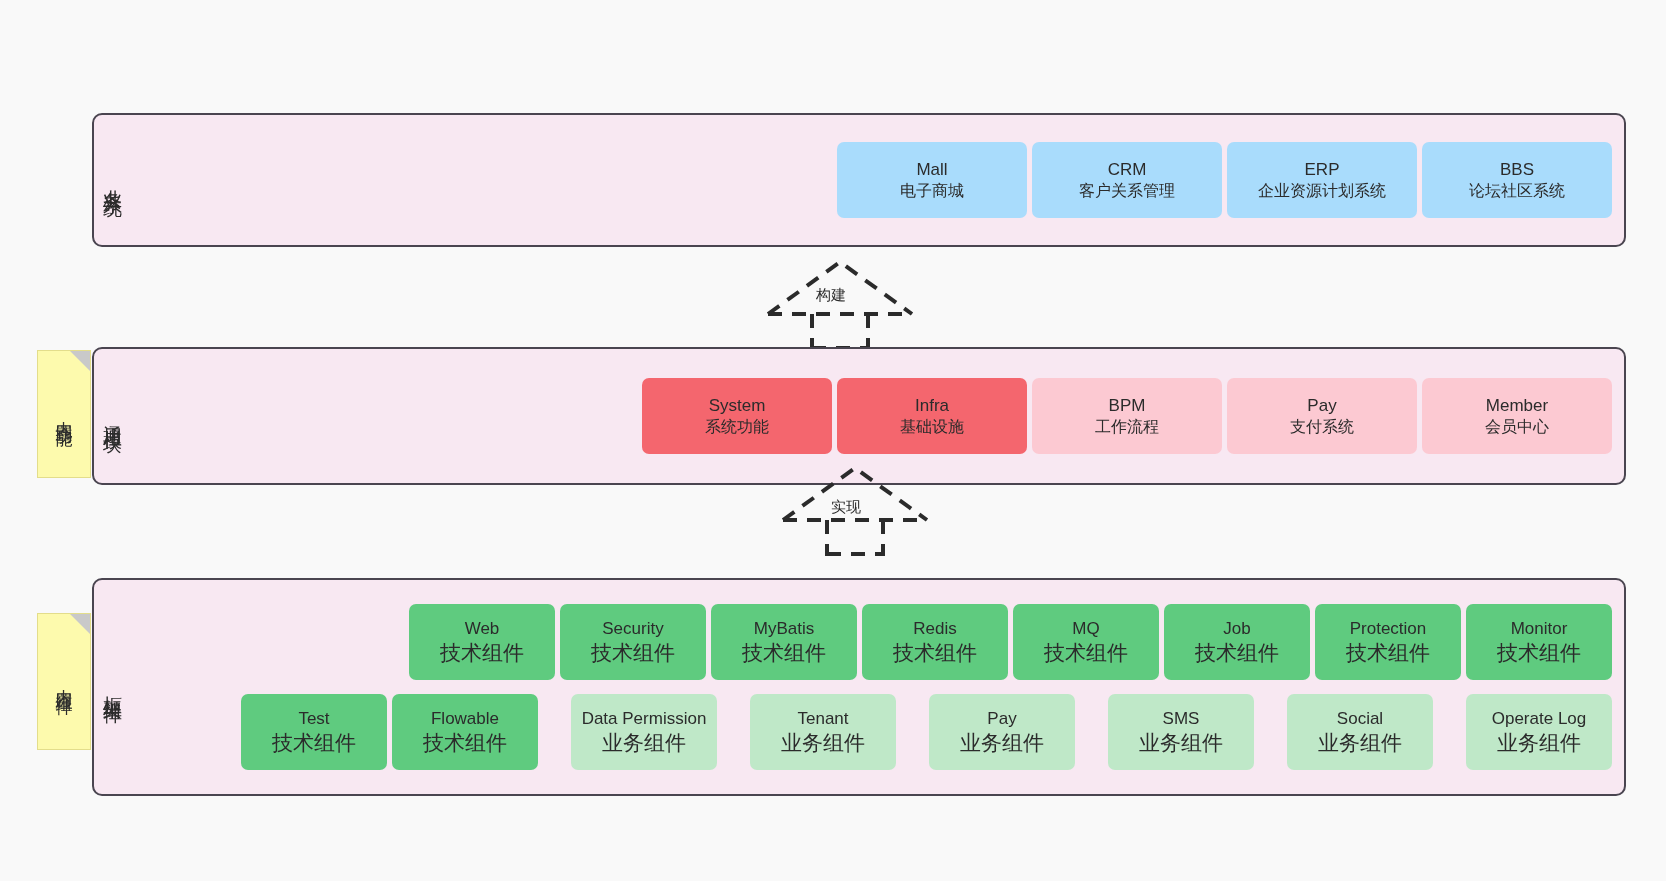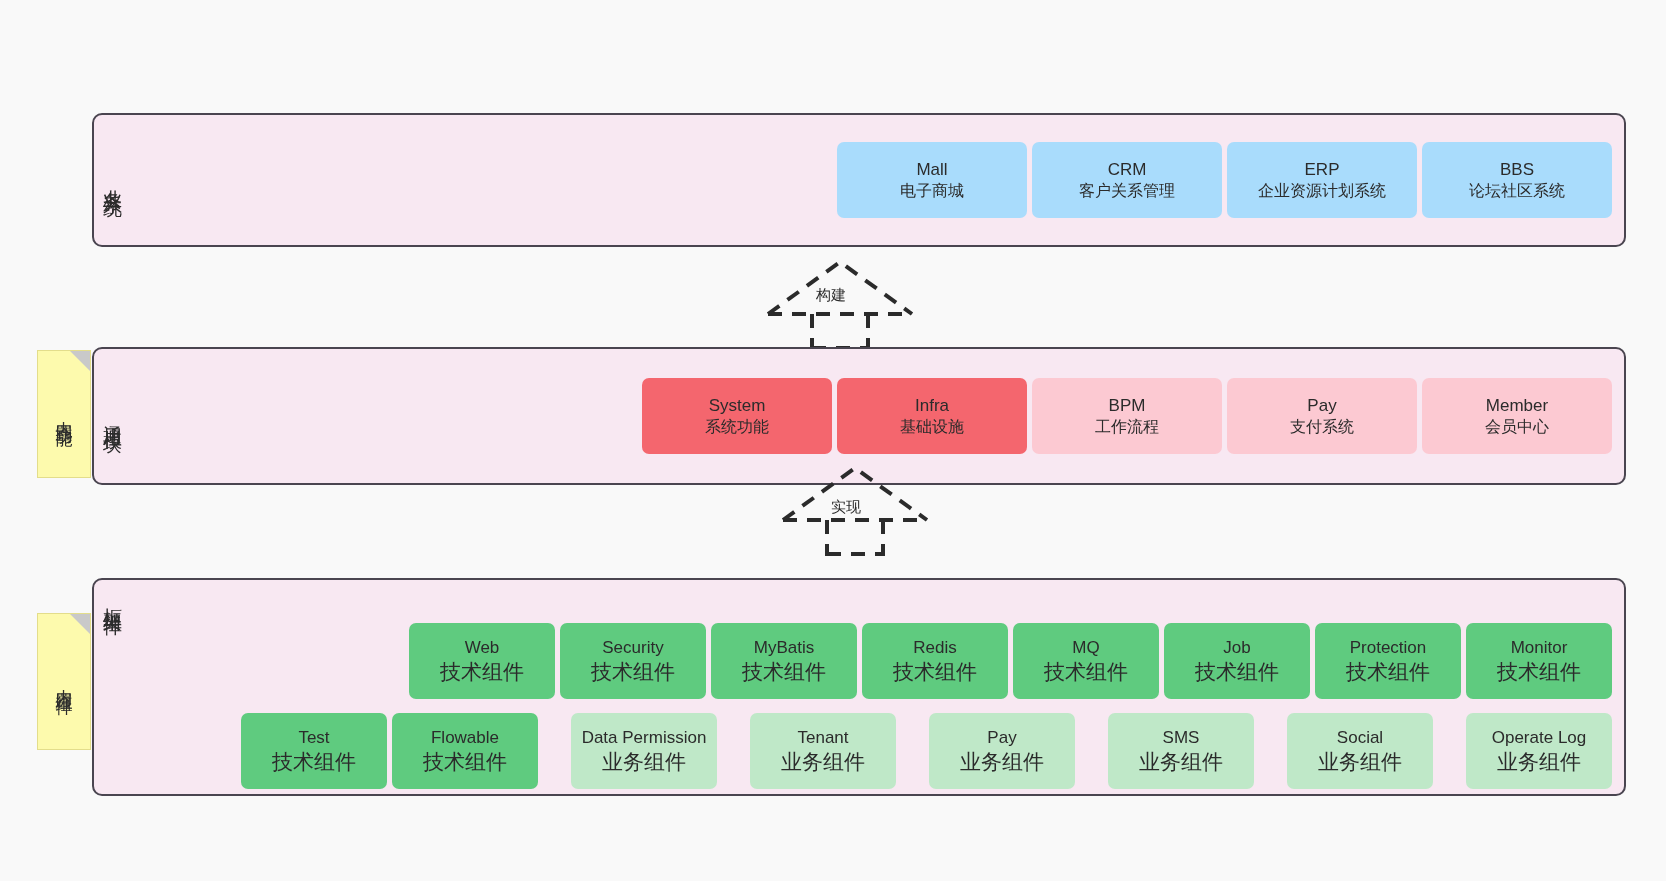--- a/index.html
+++ b/index.html
@@ -20,21 +20,21 @@
     position: absolute;
     box-sizing: border-box;
     background: #f8e8f2;
     border: 2px solid #4a4550;
     border-radius: 10px;
     display: flex;
     align-items: stretch;
   }
   #layer-business { left: 92px; top: 113px; width: 1534px; height: 134px; }
   #layer-modules  { left: 92px; top: 347px; width: 1534px; height: 138px; }
-  #layer-framework{ left: 92px; top: 578px; width: 1534px; height: 218px; flex-direction: column; }
+  #layer-framework{ left: 92px; top: 578px; width: 1534px; height: 218px; }
 
   .layer-title {
     width: 38px;
     flex: 0 0 38px;
     display: flex;
     align-items: center;
     justify-content: center;
     font-size: 19px;
     color: #2b2b2b;
     writing-mode: vertical-rl;

